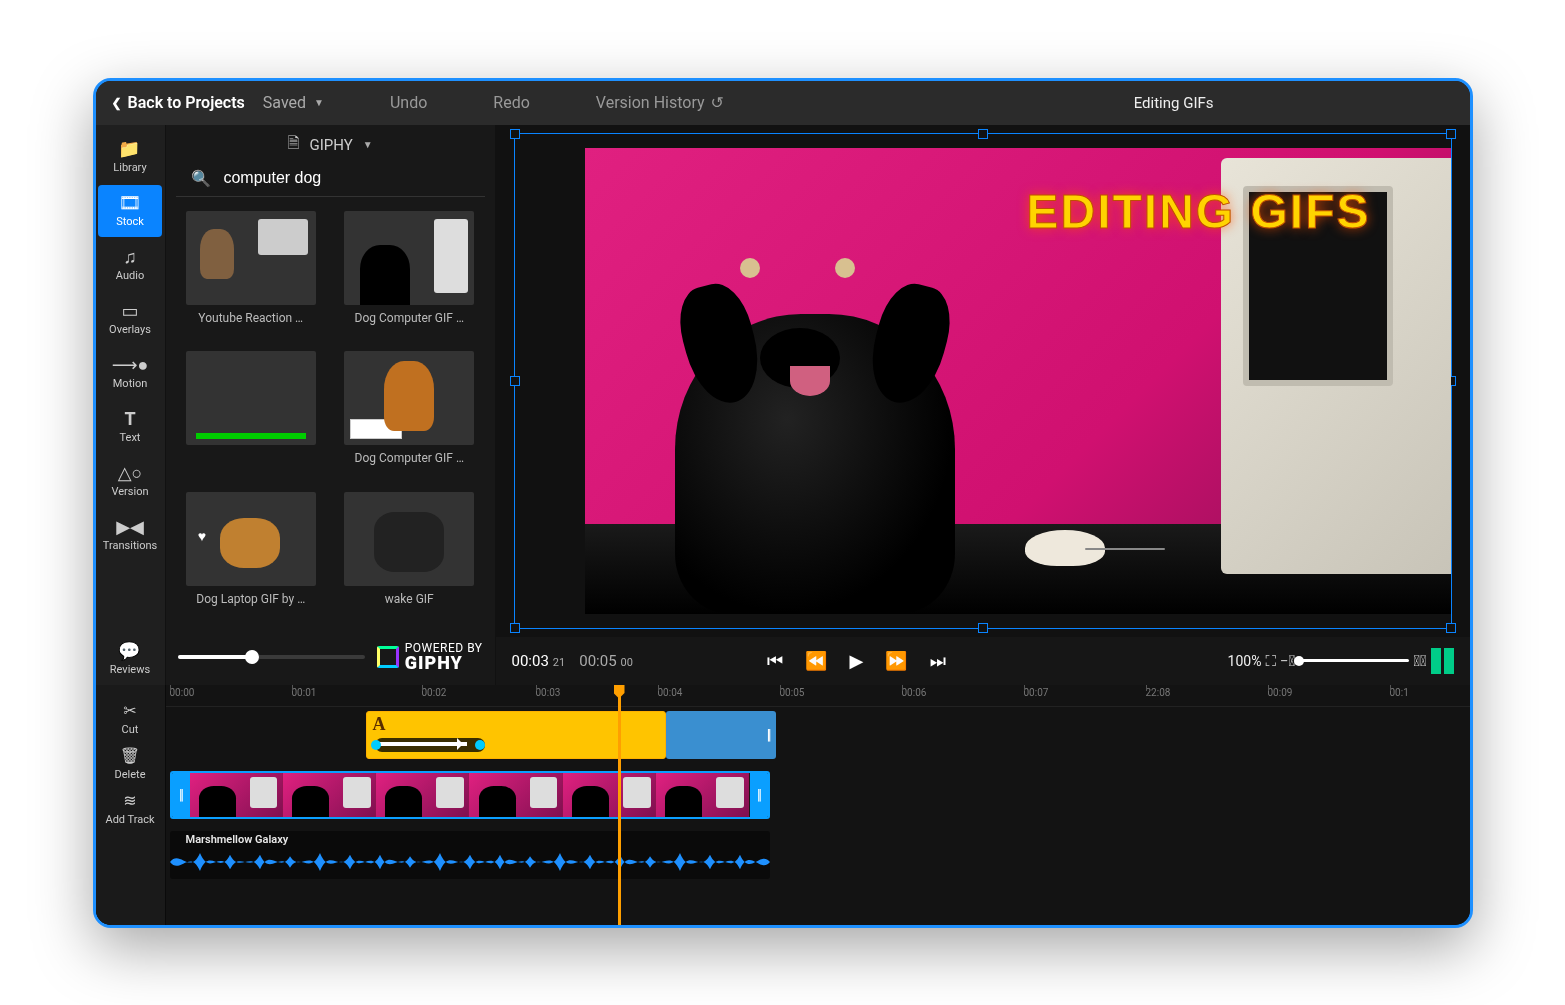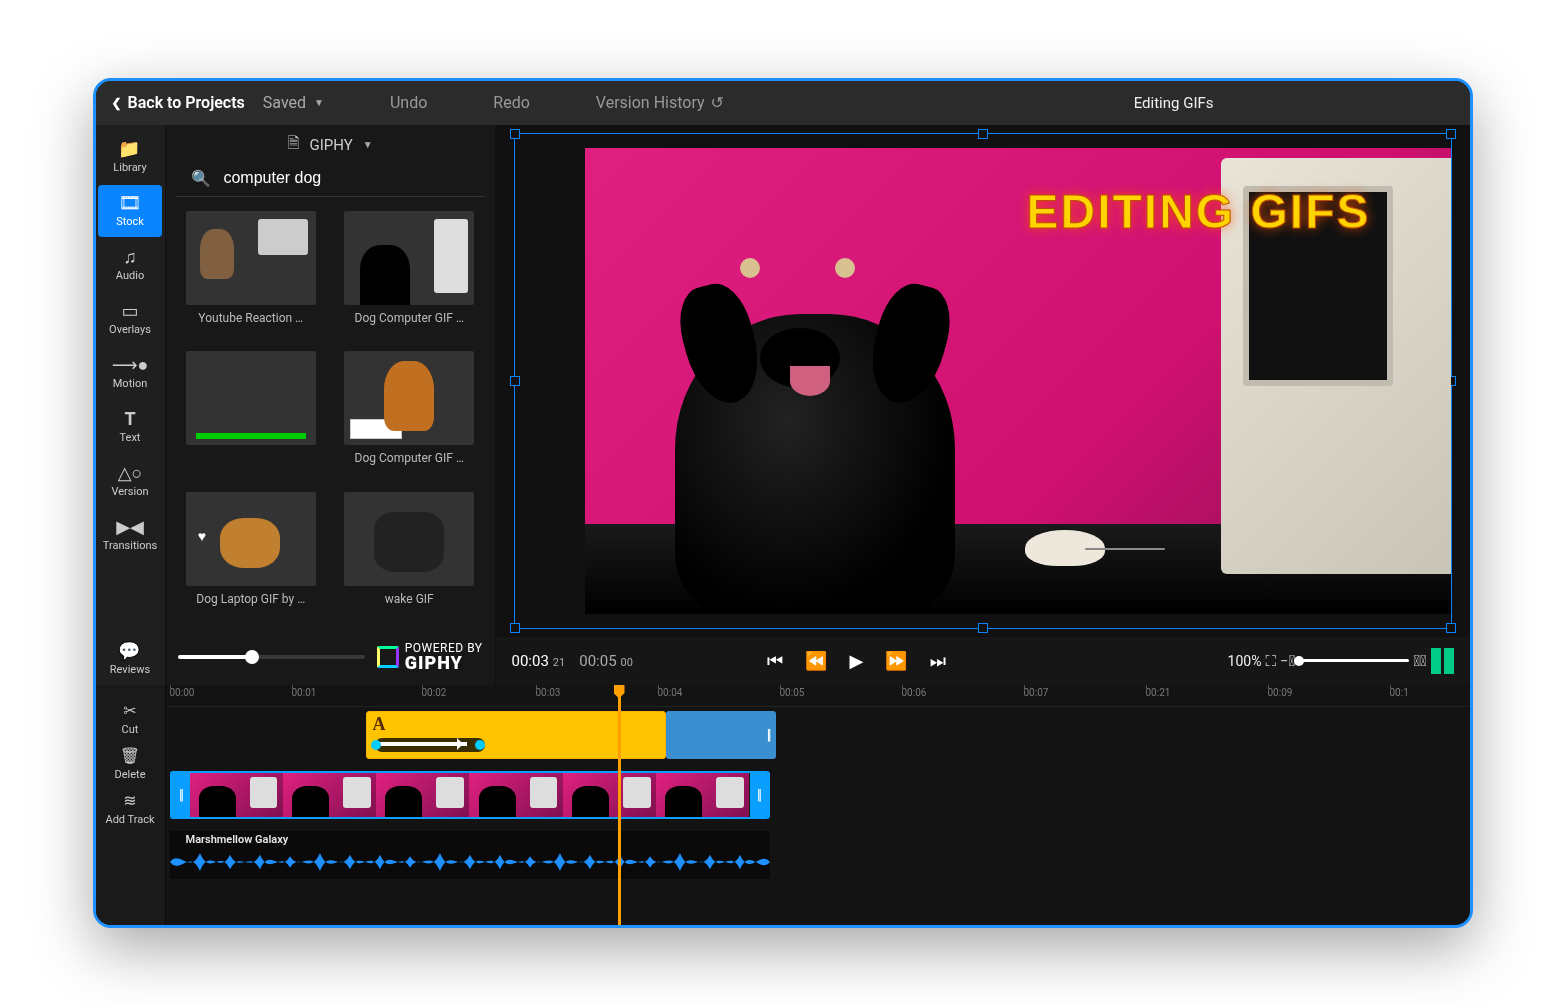--- a/index.html
+++ b/index.html
@@ -565,21 +565,21 @@
     <div class="tl-body">
       <div class="ruler">
         <span class="tick" style="left:4px">00:00</span>
         <span class="tick" style="left:126px">00:01</span>
         <span class="tick" style="left:256px">00:02</span>
         <span class="tick" style="left:370px">00:03</span>
         <span class="tick" style="left:492px">00:04</span>
         <span class="tick" style="left:614px">00:05</span>
         <span class="tick" style="left:736px">00:06</span>
         <span class="tick" style="left:858px">00:07</span>
-        <span class="tick" style="left:980px">00:21</span>
+        <span class="tick" style="left:980px">22:08</span>
         <span class="tick" style="left:1102px">00:09</span>
         <span class="tick" style="left:1224px">00:1</span>
       </div>
       <div class="playhead" style="left:452px;"></div>
       <div class="tracks">
         <div class="track">
           <div class="clip text" style="left:200px; width:300px;">
             <span class="a">A</span>
             <div class="bar"></div>
               <div class="arrow"></div>

